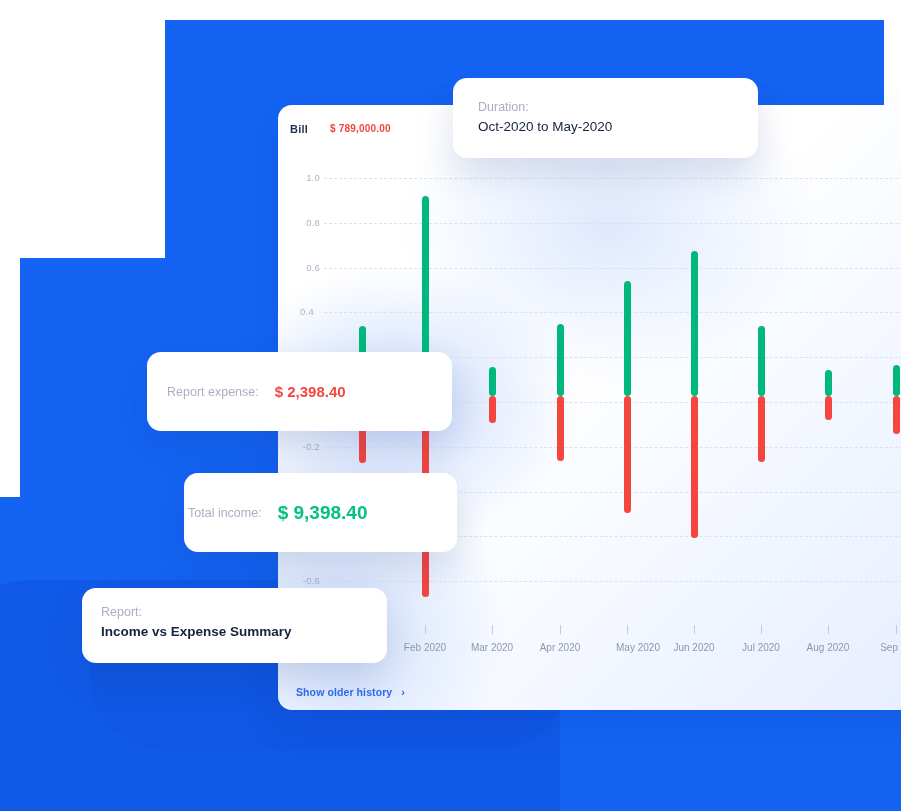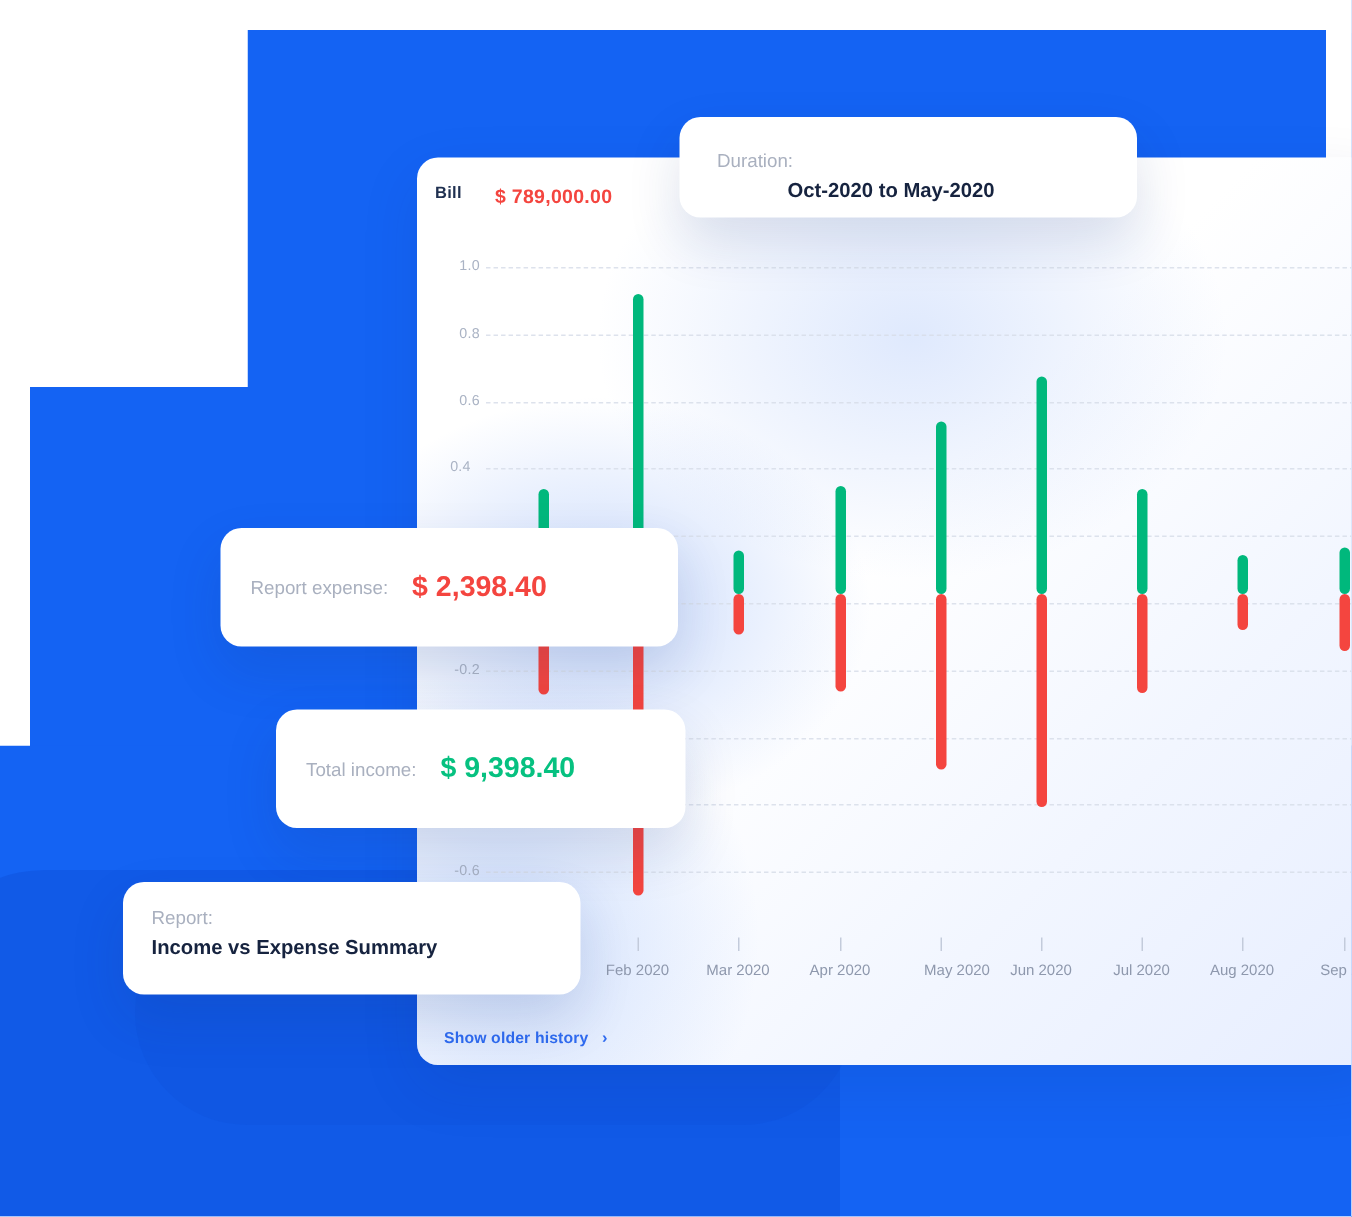--- a/index.html
+++ b/index.html
@@ -62,21 +62,21 @@
     position: absolute; left: 0; top: 0; width: 100%; height: 100%;
     background:
       radial-gradient(ellipse 260px 200px at 120px 300px, rgba(160,190,250,0.55), rgba(160,190,250,0) 70%),
       radial-gradient(ellipse 300px 230px at 330px 120px, rgba(175,200,250,0.40), rgba(175,200,250,0) 70%),
       radial-gradient(ellipse 240px 260px at 60px 520px, rgba(150,185,250,0.45), rgba(150,185,250,0) 70%);
     pointer-events: none;
   }
 
   .panel-head { position: absolute; left: 12px; top: 18px; display: flex; align-items: flex-start; gap: 22px; }
   .head-label { font-size: 11px; font-weight: 700; color: #1f3050; letter-spacing: .2px; }
-  .head-amount { font-size: 13px; font-weight: 700; color: #f4453f; letter-spacing: .2px; }
+  .head-amount { font-size: 10px; font-weight: 700; color: #f4453f; letter-spacing: .2px; }
 
   
   .plot { position: absolute; left: 0; top: 0; width: 640px; height: 605px; }
 
   .gridline {
     position: absolute; left: 46px; right: 0; height: 0;
     border-top: 1px dashed #d8dee9;
     opacity: .85;
   }
   .ytick {
@@ -105,31 +105,31 @@
   .older-link .chev { font-size: 11px; font-weight: 700; }
 
   
   .card {
     position: absolute; background: #ffffff; border-radius: 14px;
     box-shadow: 0 16px 36px rgba(20,50,120,0.14);
   }
   .card-label { color: #a9b0bf; }
   .card-value { color: #16233f; }
 
-  #card-duration { left: 453px; top: 78px; width: 305px; height: 67px; padding: 22px 0 0 25px; }
+  #card-duration { left: 453px; top: 78px; width: 305px; height: 80px; padding: 22px 0 0 25px; }
   #card-duration .card-label { font-size: 12.5px; }
-  #card-duration .card-value { font-size: 13.5px; font-weight: 700; margin-top: 5px; margin-left: 47px; }
+  #card-duration .card-value { font-size: 13.5px; font-weight: 400; margin-top: 5px; }
 
   #card-expense { left: 147px; top: 352px; width: 305px; height: 79px;
                   display: flex; align-items: center; padding-left: 20px; gap: 16px; }
   #card-expense .card-label { font-size: 12.5px; }
-  #card-expense .amt { font-size: 19px; font-weight: 700; color: #f4453f; }
+  #card-expense .amt { font-size: 15px; font-weight: 700; color: #f4453f; }
 
   #card-income { left: 184px; top: 473px; width: 273px; height: 79px;
-                 display: flex; align-items: center; padding-left: 20px; gap: 16px; }
+                 display: flex; align-items: center; padding-left: 4px; gap: 16px; }
   #card-income .card-label { font-size: 12.5px; }
   #card-income .amt { font-size: 19px; font-weight: 700; color: #06c180; }
 
   #card-report { left: 82px; top: 588px; width: 305px; height: 75px; padding: 17px 0 0 19px; }
   #card-report .card-label { font-size: 12.5px; }
   #card-report .card-value { font-size: 13.5px; font-weight: 700; margin-top: 5px; }
 </style>
 </head>
 <body>
 

